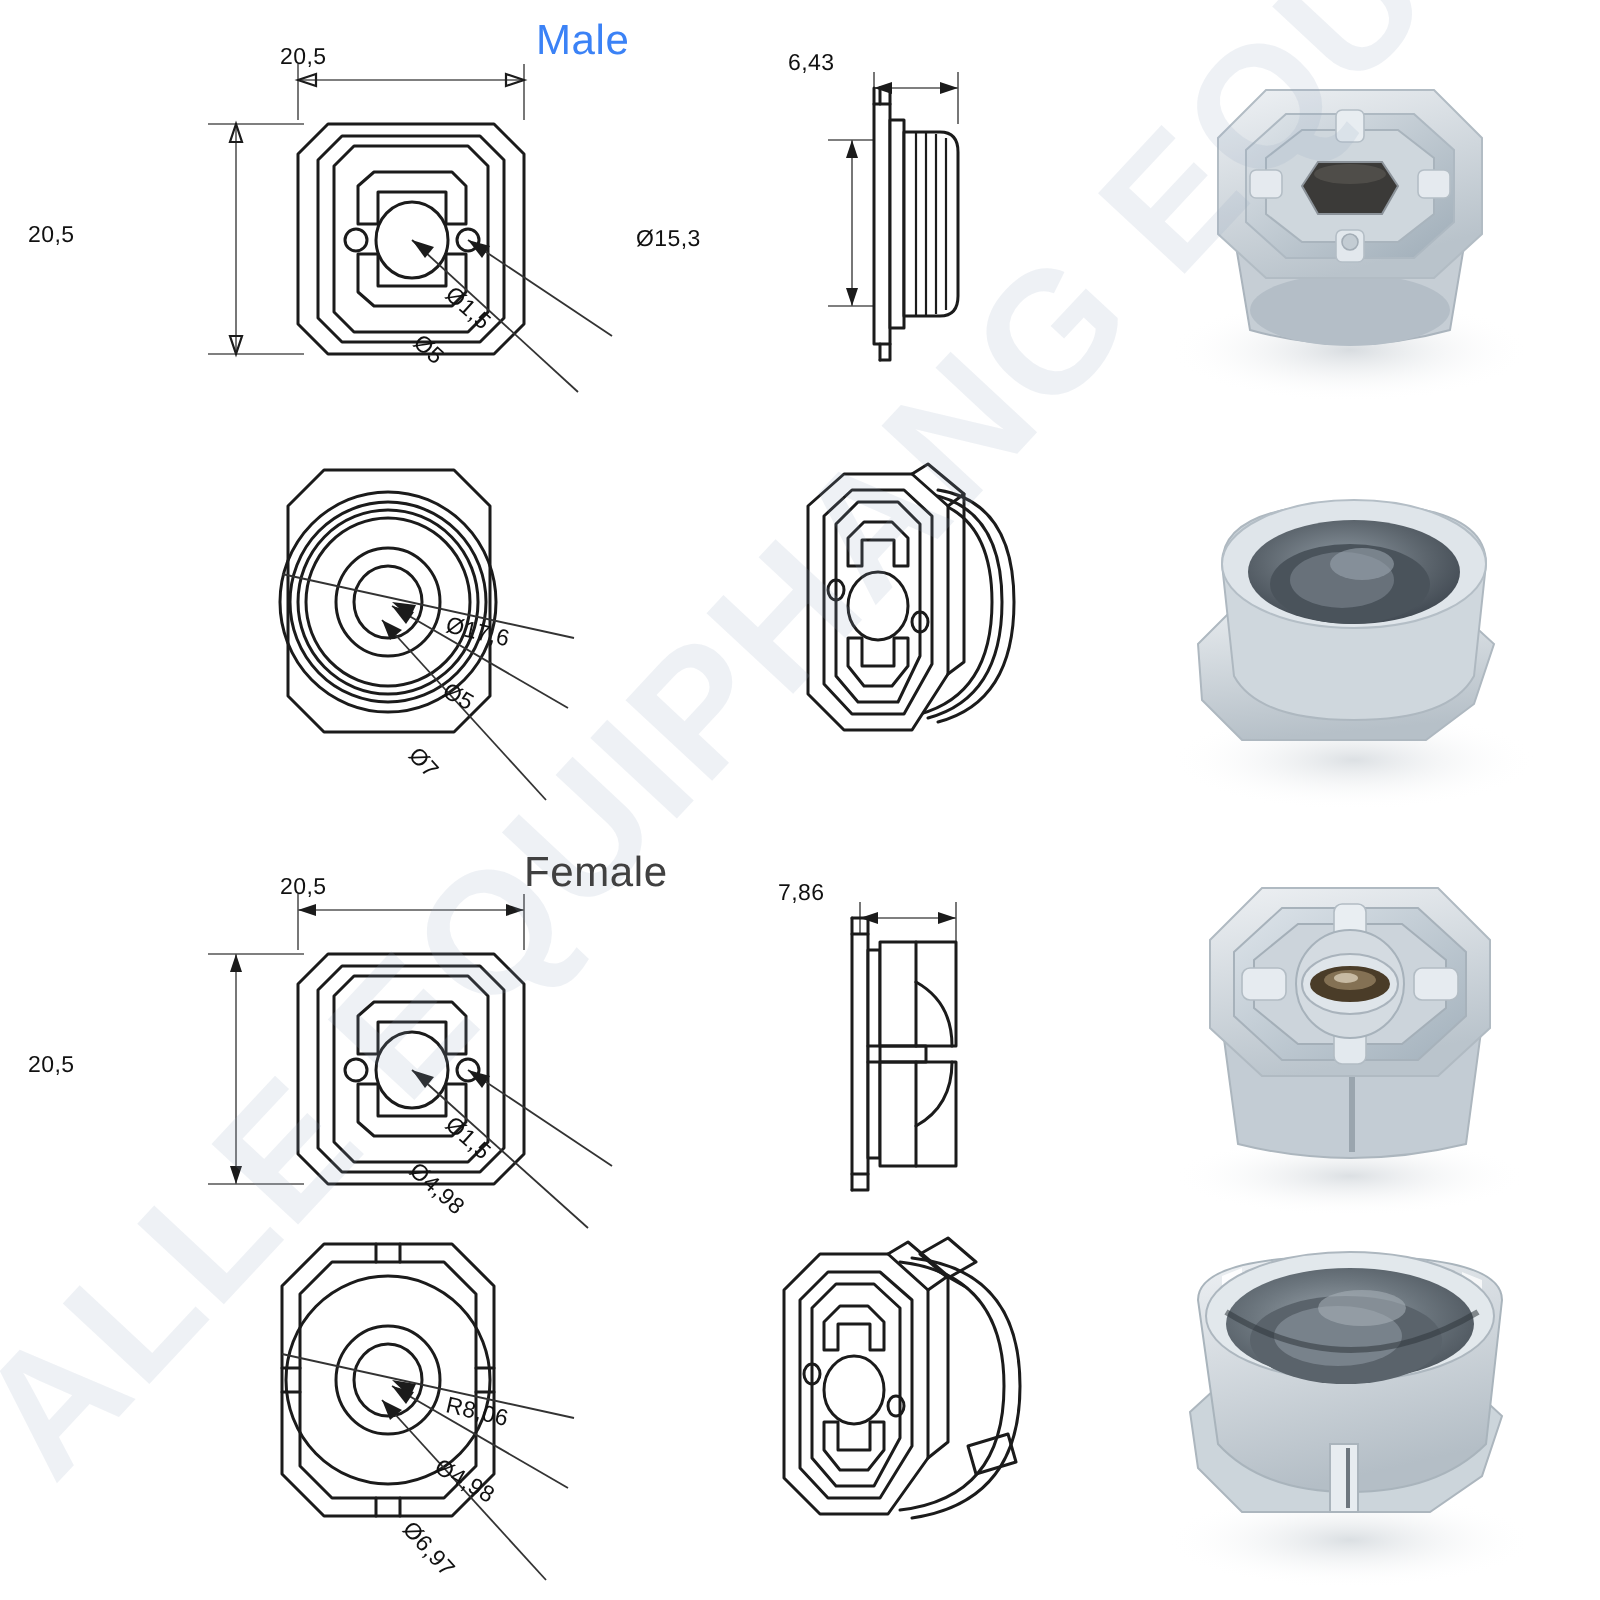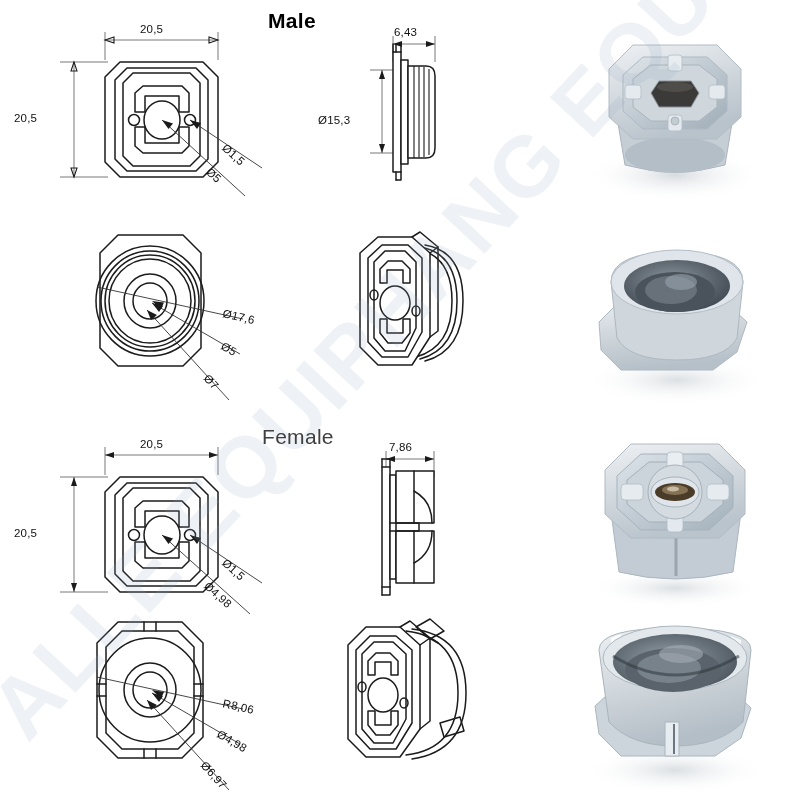--- a/index.html
+++ b/index.html
@@ -11,21 +11,21 @@
   
   .wm{position:absolute;left:0;top:0;width:800px;height:800px;
       pointer-events:none;z-index:5;overflow:hidden;}
   .wm-text{position:absolute;left:-30px;top:690px;
       transform-origin:0 0;transform:rotate(-47deg);
       font-size:86px;font-weight:700;letter-spacing:2px;
       color:rgba(150,170,190,0.16);white-space:nowrap;
       font-family:"Liberation Sans",sans-serif;}
 
   
-  .cell{position:absolute;}
+  .cell{position:absolute;padding-left:44px;}
 
   .title{position:absolute;font-size:21px;font-weight:400;
          letter-spacing:.3px;z-index:6;}
 
   
   .dim{position:absolute;font-size:11.5px;color:#111;white-space:nowrap;
        letter-spacing:.2px;z-index:4;}
   .dim.rot{transform-origin:0 50%;}
 
   svg{display:block;overflow:visible;}
@@ -41,21 +41,21 @@
 </style>
 </head>
 <body>
 
 <div id="sheet">
 
   <div class="wm">
     <div class="wm-text">ALLE EQUIPHANG EQUIPEMENTS</div>
   </div>
 
-  <div class="title" style="left:268px;top:9px;color:#000000;font-weight:bold;">Male</div>
+  <div class="title" style="left:268px;top:9px;color:#3b82f6;">Male</div>
   <div class="title" style="left:262px;top:425px;color:#404040;">Female</div>
 
   <div class="cell" style="left:0px;top:0px;width:270px;height:210px;">
     <svg width="270" height="210" viewBox="0 0 270 210">
 
       <g>
         <line class="ext" x1="105" y1="32" x2="105" y2="60"></line>
         <line class="ext" x1="218" y1="32" x2="218" y2="60"></line>
         <line class="ext" x1="105" y1="40" x2="218" y2="40"></line>
         <path class="ln-t" fill="#1b1b1b" d="M105,40 l9,-3 v6 z"></path>

